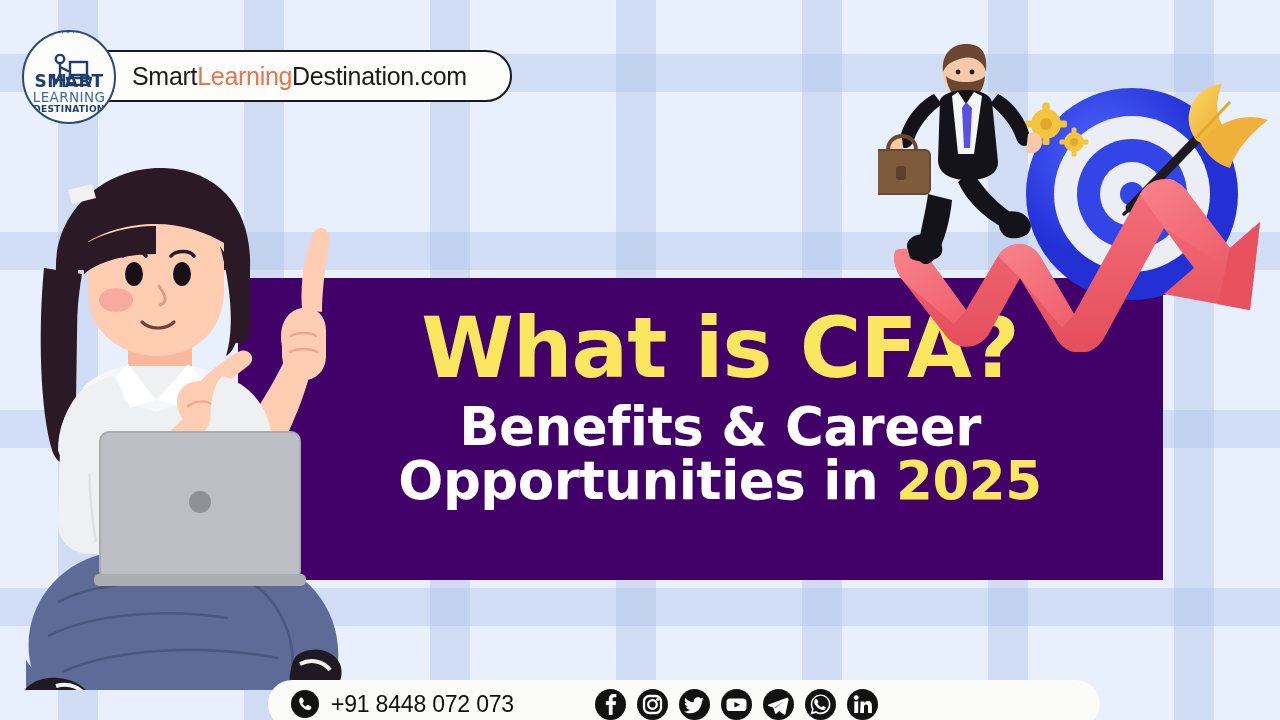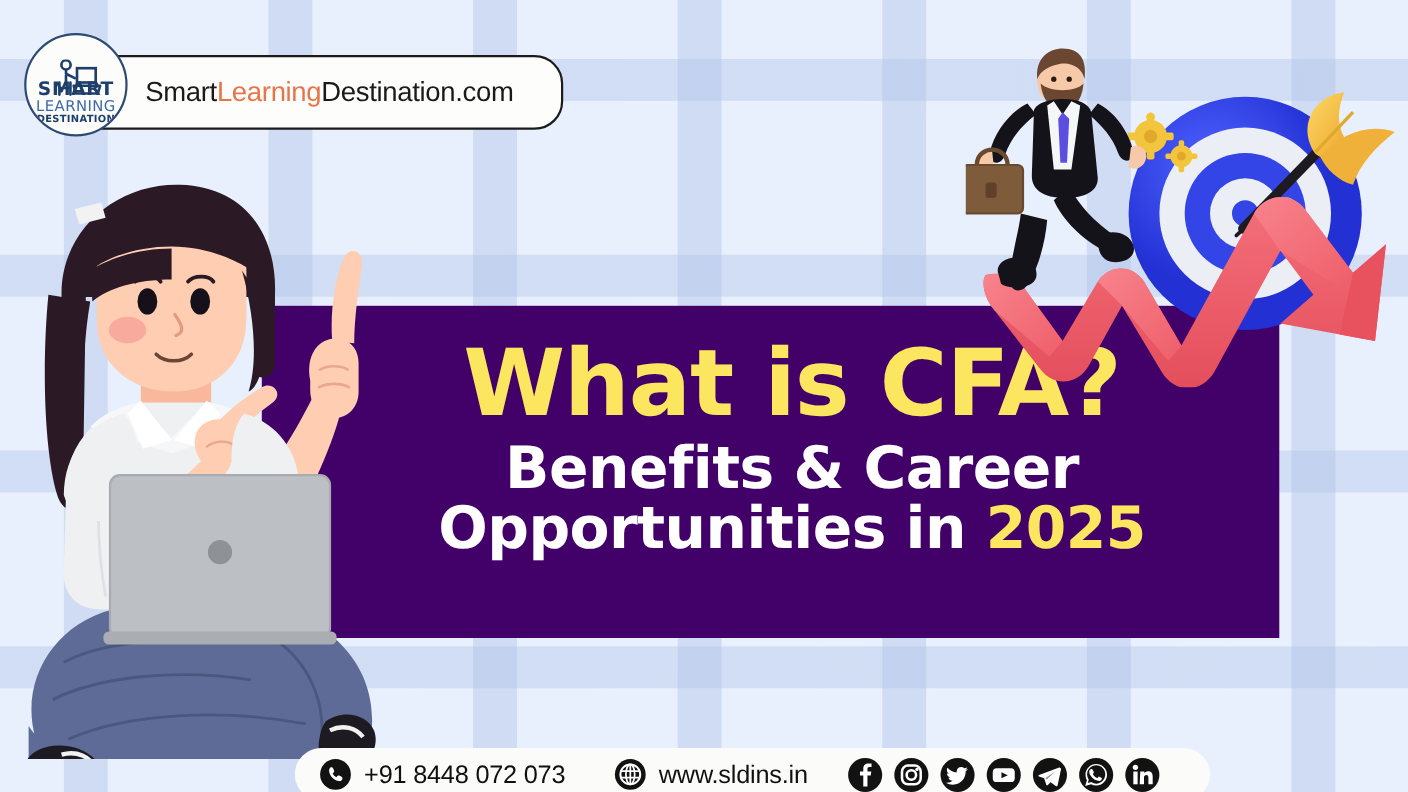--- a/index.html
+++ b/index.html
@@ -58,21 +58,21 @@
   .t-sub2{
     font-size:53px; font-weight:900; color:#ffffff;
     margin-top:1px; letter-spacing:-.5px; white-space:nowrap;
     font-family:"DejaVu Sans","Liberation Sans",sans-serif;
   }
   .t-year{ color:#fce55f; }
 
   
   .logo-pill{
     position:absolute; left:62px; top:50px;
-    width:450px; height:68px;
+    width:450px; height:52px;
     background:#fdfdfb; border:2.5px solid #1b1b1b;
     border-radius:26px;
     display:flex; align-items:center;
     padding-left:68px;
     z-index:4;
   }
   .logo-pill .wordmark{
     font-size:25px; letter-spacing:-.3px; white-space:nowrap;
     font-family:"Liberation Sans",sans-serif;
     color:#1a1a1a;
@@ -391,29 +391,20 @@
     <div class="ci">
       <svg class="mini-circle" width="30" height="30" viewBox="0 0 30 30">
         <circle cx="15" cy="15" r="14" fill="#121212"></circle>
         <path d="M10.5 8.6 c1.1-.5 2 .1 2.4 1 l.8 1.8 c.3.8 .1 1.5-.6 2 l-.7.5 c.6 1.6 1.9 3 3.5 3.6 l.5-.8 c.5-.7 1.2-.9 2-.6 l1.8.8 c.9.4 1.4 1.3 1 2.4 -.4 1.2-1.7 2-3 1.8 -4.6-.6-8.4-4.4-9-9 -.2-1.3 .6-2.6 1.3-3.5 Z" fill="#fff"></path>
       </svg>
       <span class="lbl">+91 8448 072 073</span>
     </div>
 
     <div class="phone-gap"></div>
 
-    <div class="ci">
-      <svg class="mini-circle" width="30" height="30" viewBox="0 0 30 30">
-        <circle cx="15" cy="15" r="14" fill="#121212"></circle>
-        <circle cx="15" cy="15" r="9" fill="none" stroke="#fff" stroke-width="1.8"></circle>
-        <ellipse cx="15" cy="15" rx="4" ry="9" fill="none" stroke="#fff" stroke-width="1.6"></ellipse>
-        <path d="M6.6 12 H23.4 M6.6 18 H23.4 M15 6 V24" stroke="#fff" stroke-width="1.6"></path>
-      </svg>
-      <span class="lbl">www.sldins.in</span>
-    </div>
 
     <div class="web-gap"></div>
 
     <div class="socials">
 
       <svg width="33" height="33" viewBox="0 0 33 33">
         <circle cx="16.5" cy="16.5" r="15.5" fill="#121212"></circle>
         <path d="M18.6 16.9 h3 l.5-3.6 h-3.5 v-2.3 c0-1 .3-1.7 1.8-1.7 h1.9 V6.1 c-.3 0-1.5-.1-2.8-.1 -2.8 0-4.7 1.7-4.7 4.8 v2.5 h-3 v3.6 h3 V27 h3.8 Z" fill="#fff"></path>
       </svg>
 

